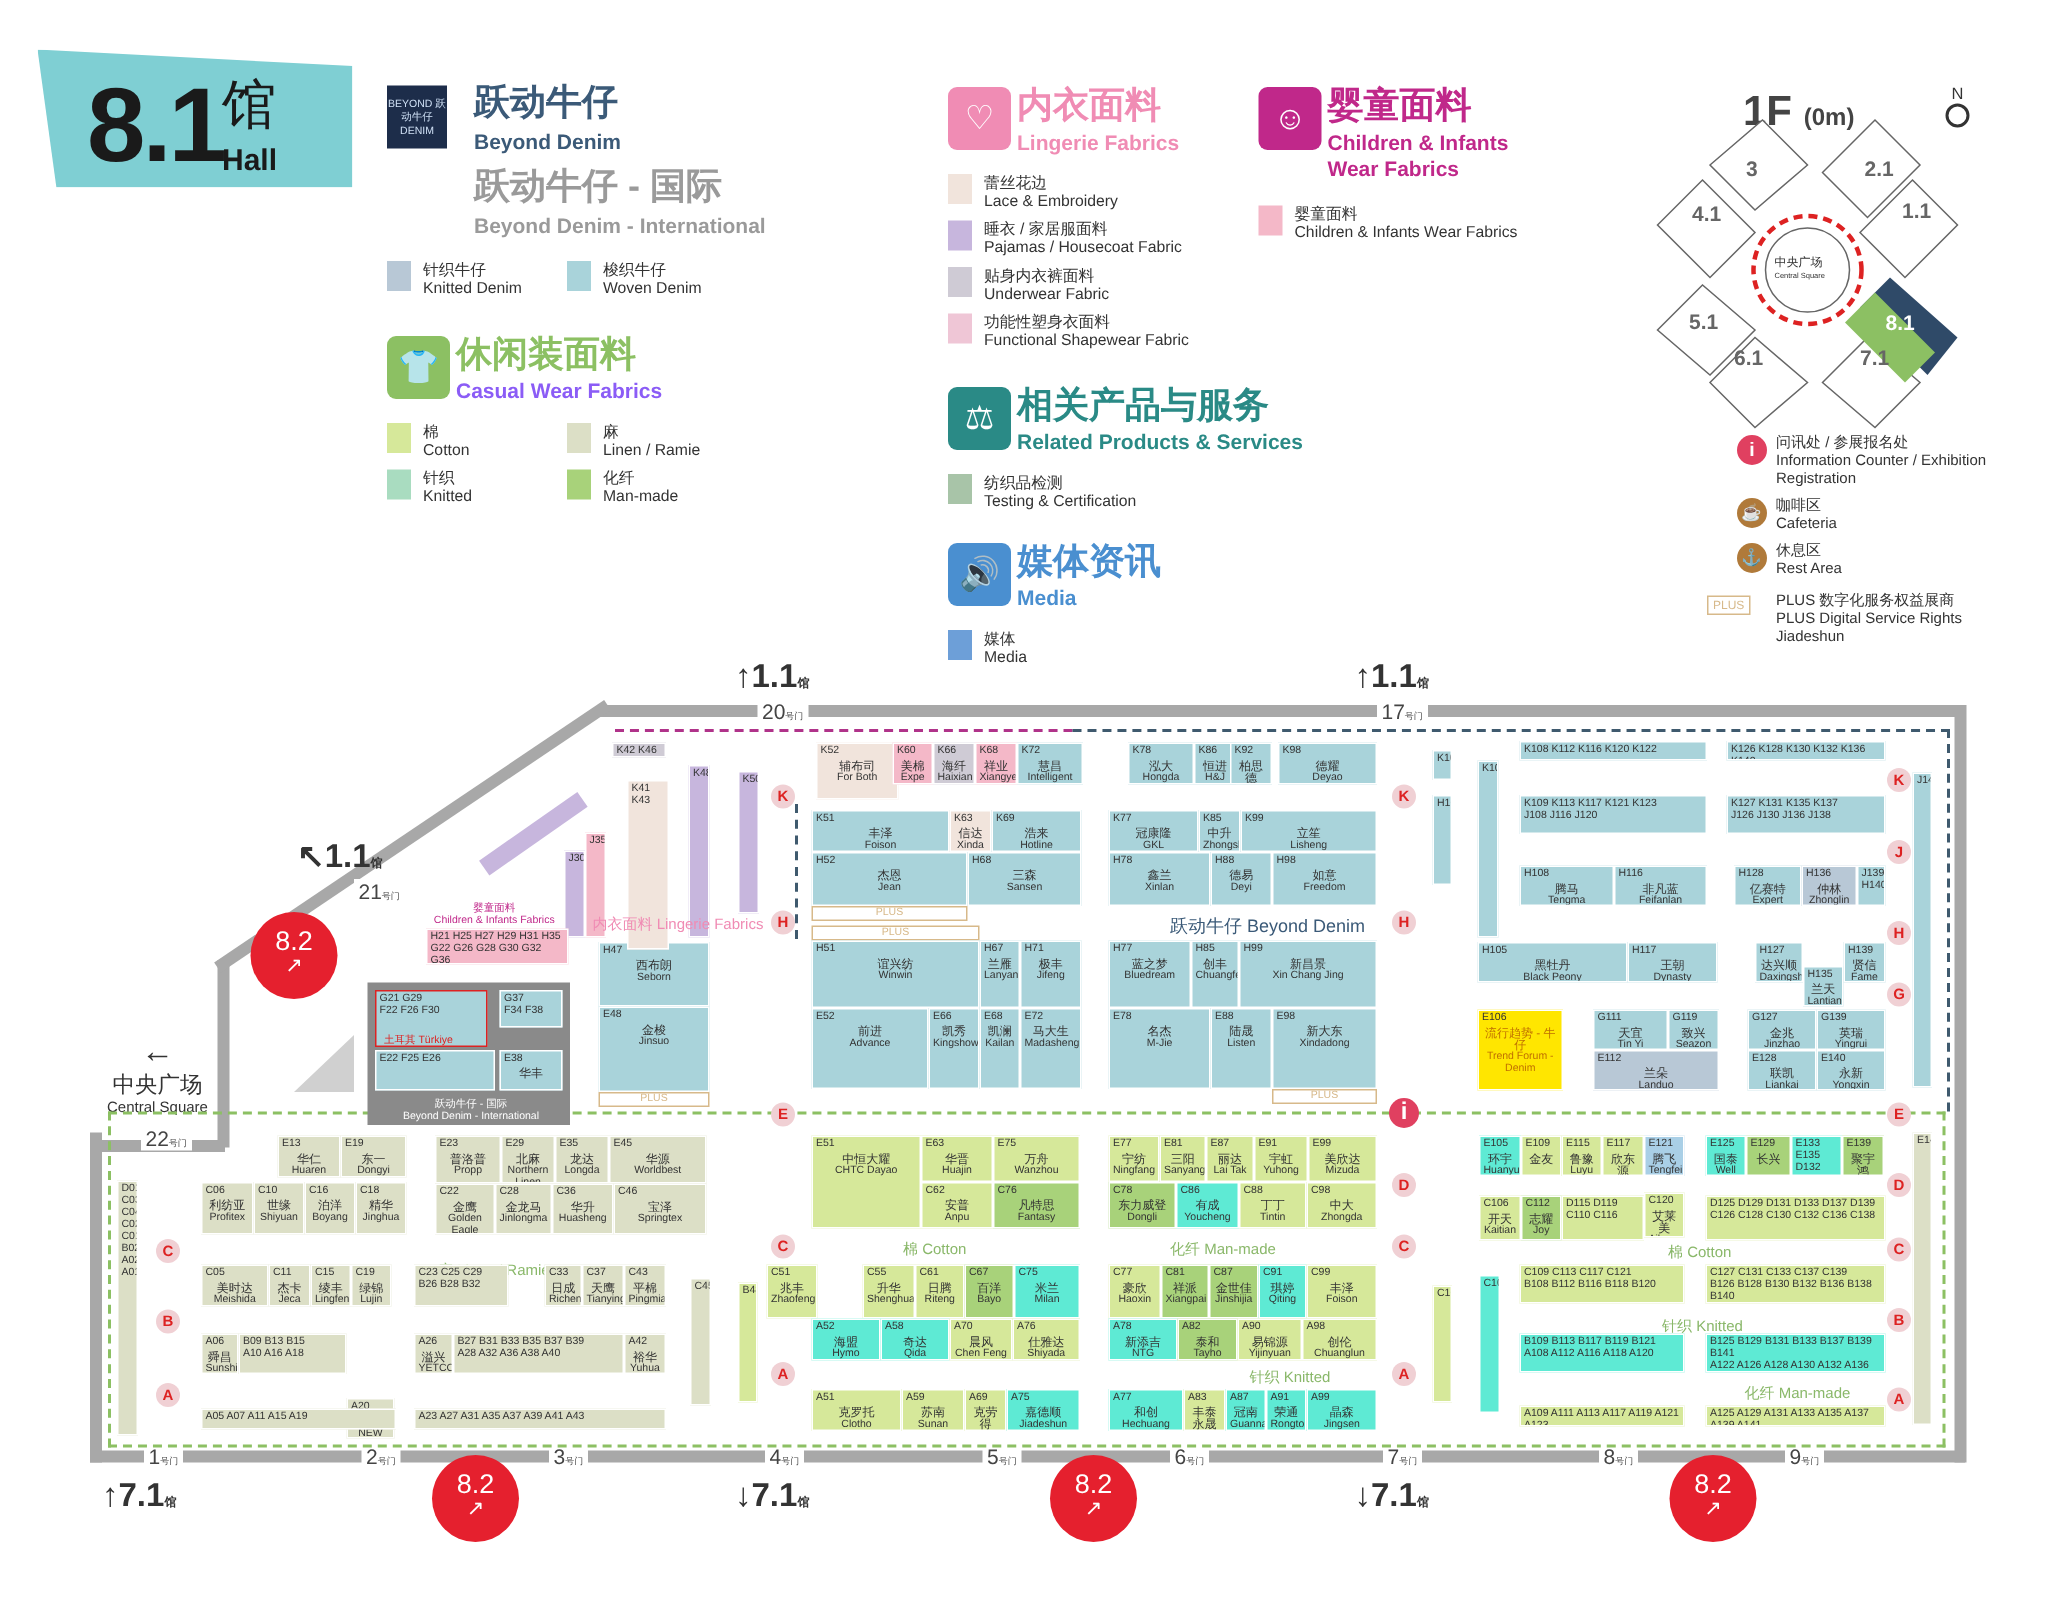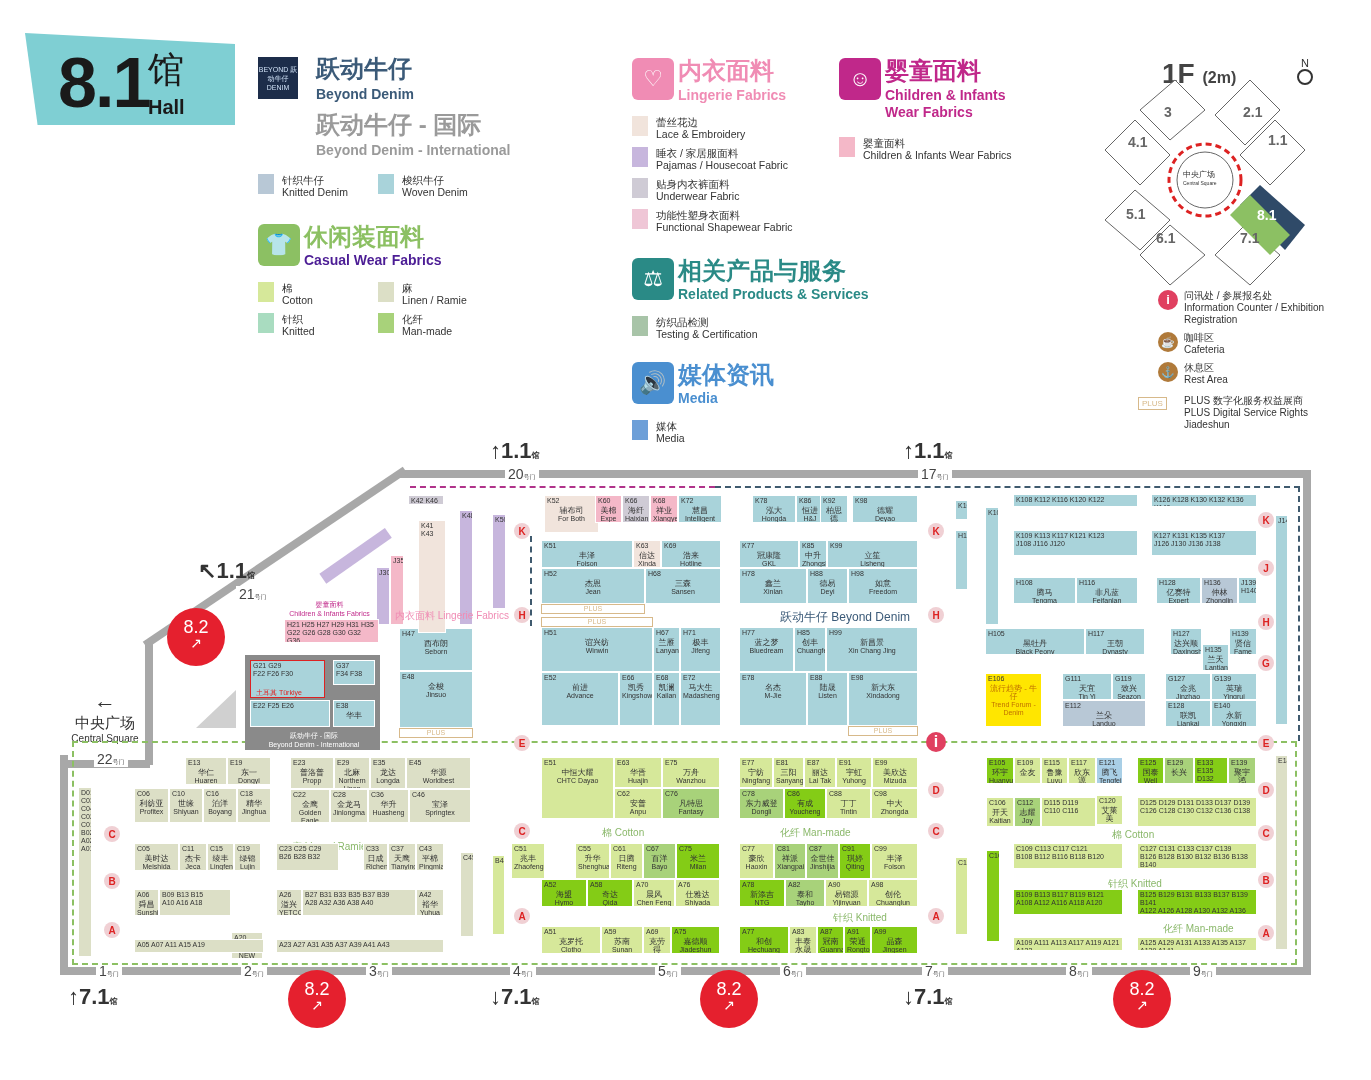--- a/index.html
+++ b/index.html
@@ -17,21 +17,21 @@
 .lg .t{font-size:10.5px;line-height:12px;color:#333}
 
 .wall{background:#a8a8a8}
 .booth{position:absolute;font-size:7px;line-height:8px;color:#333;border:1px solid #fff;overflow:hidden;padding:1px 2px}
 .booth .cn{display:block;text-align:center;font-size:8px;margin-top:2px}
 .booth .en{display:block;text-align:center;font-size:7px}
 .denim{background:#a9d3da}
 .dk{background:#b8c8d6}
 .lin{background:#dcdfc6}
 .cot{background:#d6e89a}
-.knit{background:#84cc16}
+.knit{background:#5eead4}
 .mm2{background:#a8d27a}
 .pink{background:#f4b8c8}
 .lav{background:#c7b6dd}
 .lace{background:#f1e4dc}
 .under{background:#cfcbd5}
 .blue{background:#6d9fd8}
 .rowlbl{position:absolute;width:16px;height:16px;border-radius:50%;background:#f0d0d4;color:#d22;font-weight:bold;font-size:10px;display:flex;align-items:center;justify-content:center}
 .gate{position:absolute;font-size:14px;color:#444;background:#fff;padding:0 3px}
 .gate small{font-size:6px}
 .plus{position:absolute;border:1px solid #d7b98a;color:#d7b98a;font-size:7px;text-align:center;background:#fff}
@@ -65,21 +65,21 @@
 <div class="abs lg" style="left:378px;top:174px">
     <div class="sw" style="background:#a9d3da"></div>
     <div class="t">
       <div>梭织牛仔</div>
       <div>Woven Denim</div>
     </div>
   </div>
 
 <div class="abs cat-icon" style="left:258px;top:224px;background:#8cc063">👕</div>
 <div class="abs cat-cn" style="left:304px;top:224px;color:#8cc063">休闲装面料</div>
-<div class="abs cat-en" style="left:304px;top:252px;color:#4c1d95">Casual Wear Fabrics</div>
+<div class="abs cat-en" style="left:304px;top:252px;color:#8b5cf6">Casual Wear Fabrics</div>
 <div class="abs lg" style="left:258px;top:282px">
     <div class="sw" style="background:#d6e89a"></div>
     <div class="t">
       <div>棉</div>
       <div>Cotton</div>
     </div>
   </div>
 <div class="abs lg" style="left:378px;top:282px">
     <div class="sw" style="background:#dcdfc6"></div>
     <div class="t">
@@ -160,21 +160,21 @@
 <div class="abs cat-cn" style="left:678px;top:362px;color:#4a8fd0">媒体资讯</div>
 <div class="abs cat-en" style="left:678px;top:390px;color:#4a8fd0">Media</div>
 <div class="abs lg" style="left:632px;top:420px">
     <div class="sw" style="background:#6d9fd8"></div>
     <div class="t">
       <div>媒体</div>
       <div>Media</div>
     </div>
   </div>
 
-<div class="abs" style="left:1162px;top:58px;font-size:28px;font-weight:bold;color:#444"><span>1F</span> <span style="font-size:16px">(2m)</span></div>
+<div class="abs" style="left:1162px;top:58px;font-size:28px;font-weight:bold;color:#444"><span>1F</span> <span style="font-size:16px">(0m)</span></div>
 <div class="abs" style="left:1295px;top:57px;font-size:11px;text-align:center;width:20px">
     <div>N</div>
     <div style="width:16px;height:16px;border:2px solid #333;border-radius:50%;margin:0 auto"></div>
   </div>
 <svg class="abs" style="left:1100px;top:75px" width="210" height="215">
   <g fill="#fff" stroke="#666" stroke-width="1">
     <polygon points="40,35 75,5 105,35 70,65"></polygon>
     <polygon points="115,40 150,5 180,35 145,70"></polygon>
     <polygon points="5,75 35,45 70,80 40,110"></polygon>
     <polygon points="140,80 175,45 205,75 170,110"></polygon>

